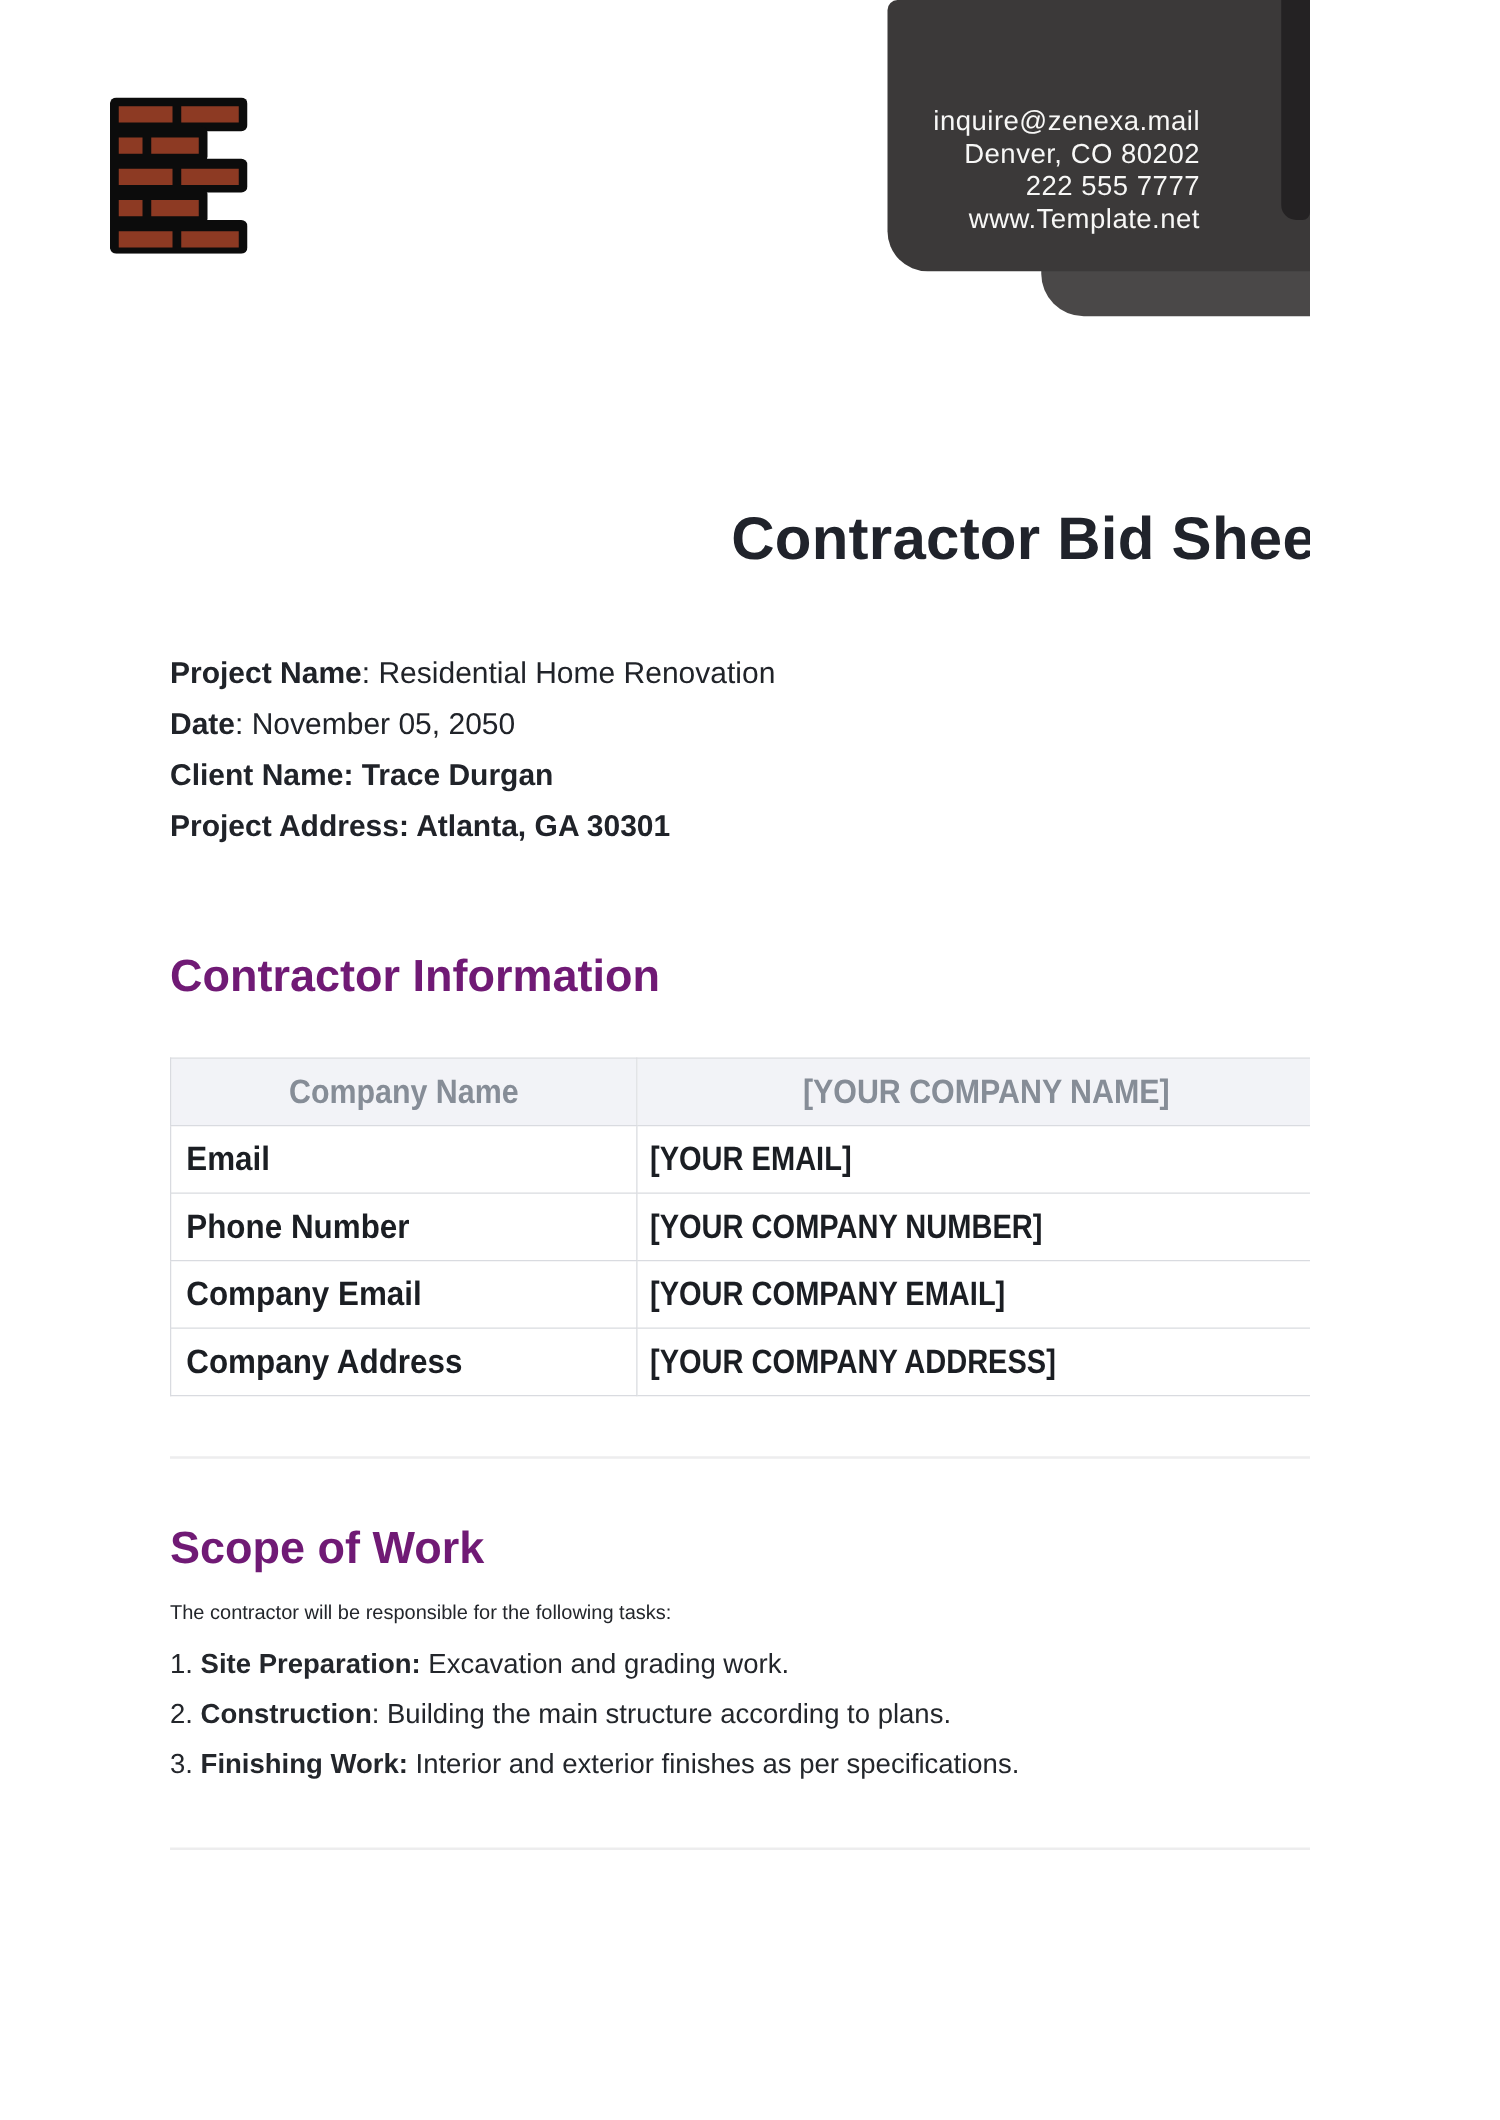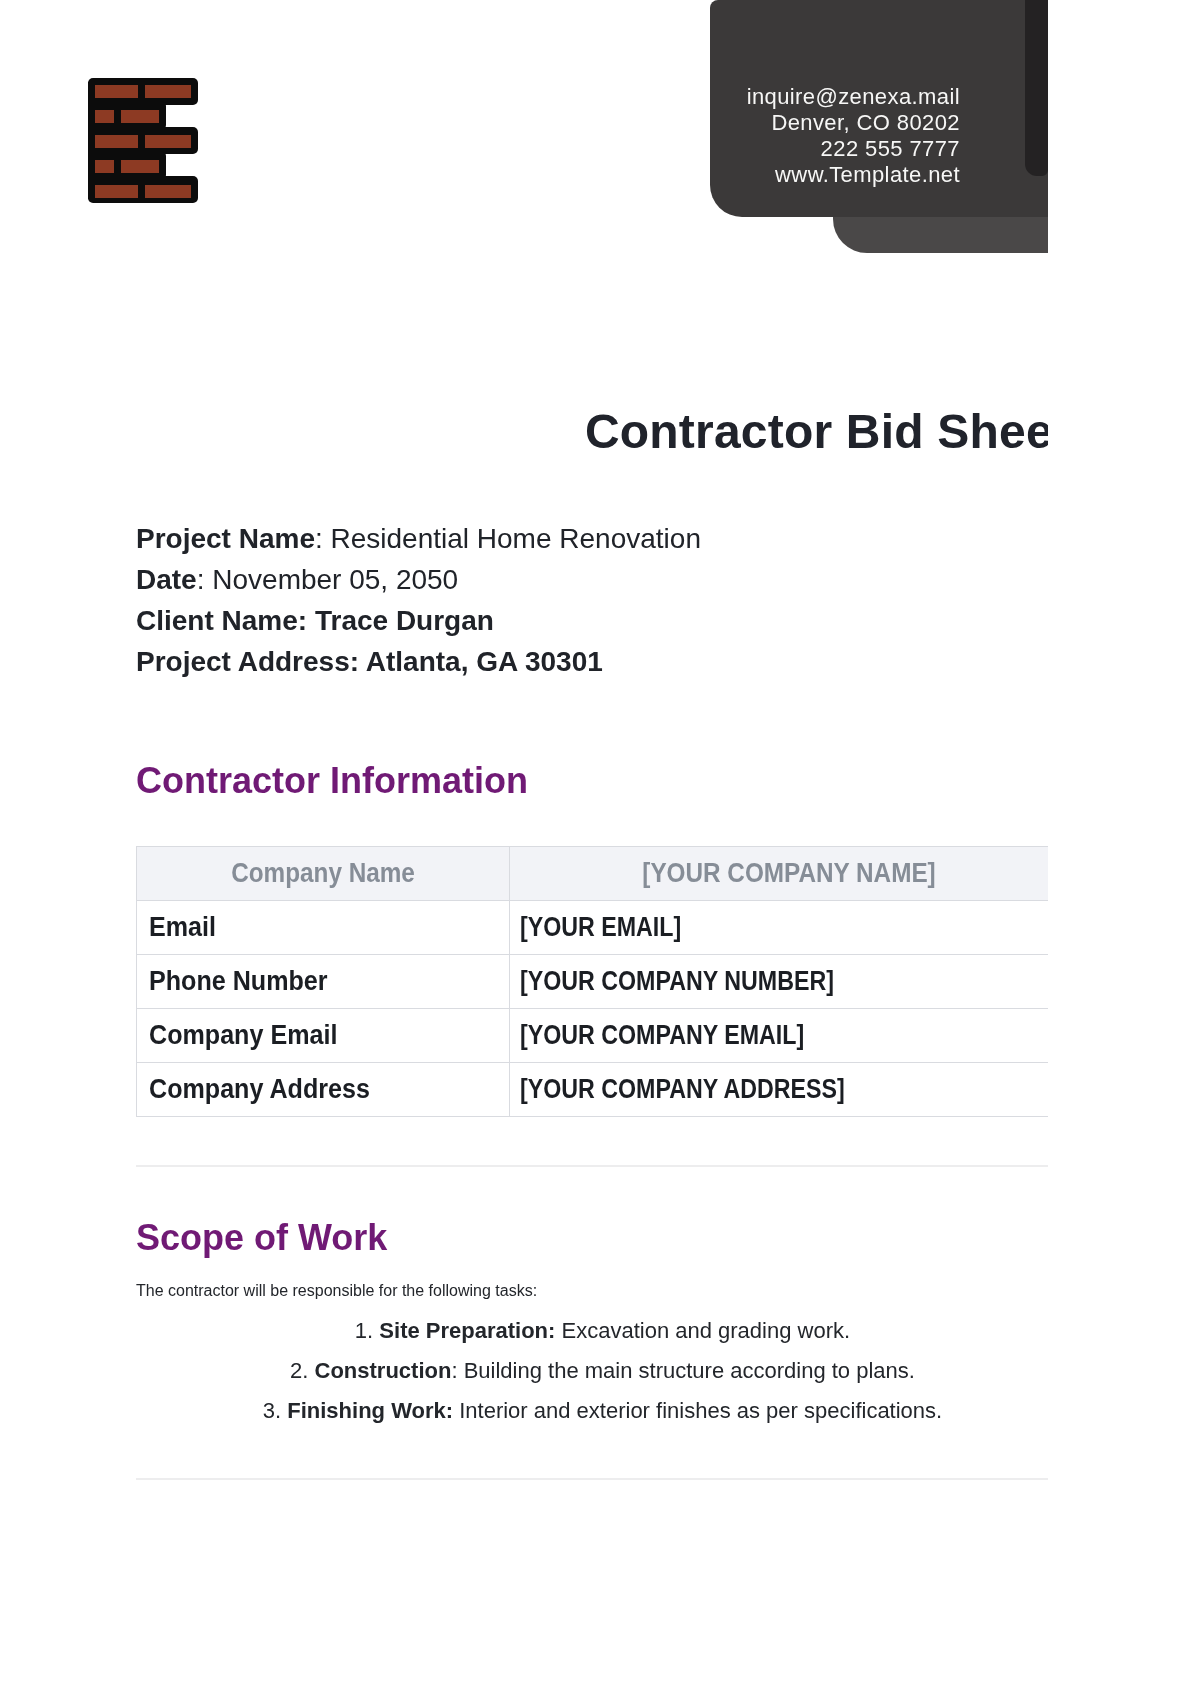--- a/index.html
+++ b/index.html
@@ -30,21 +30,21 @@
   .logo { position:absolute; left:88px; top:78px; width:110px; height:125px; }
 
   
   .content { position:absolute; top:0; left:136px; width:933px; padding-top:406px; }
 
   .title {
     margin:0; text-align:right; font-size:48px; line-height:52px;
     font-weight:700; color:#20232b; letter-spacing:0.2px;
   }
 
-  .info { margin-top:60px; font-size:28px; line-height:41px; color:#202329; }
+  .info { margin-top:60px; font-size:24px; line-height:41px; color:#202329; }
   .info p { margin:0; font-weight:400; }
   .info .lbl { font-weight:700; }
   .info .val-bold { font-weight:700;margin-top:32px; }
 
   .section-h {
     margin:0; font-size:36px; line-height:34px; font-weight:700; color:#701a75;
   }
   .h-contractor { margin-top:82px; }
   .h-scope { margin-top:54px; }
 
@@ -66,21 +66,21 @@
   .cond  { display:inline-block; transform:scaleX(0.86); transform-origin:0 50%; }
   .condh { display:inline-block; transform:scaleX(0.90); transform-origin:50% 50%; }
   .condl { display:inline-block; transform:scaleX(0.93); transform-origin:0 50%; }
 
   
   .rule { height:2px; background:#ededee; border:0; }
   .rule-1 { margin-top:48px; }
   .rule-2 { margin-top:47px; }
 
   .scope-intro { margin:16px 0 0; font-size:16px; line-height:40px; color:#23262b; }
-  .tasks { margin:0; padding:0; list-style:none; font-size:22px; line-height:40px; color:#23262b;text-align:center; }
+  .tasks { margin:0; padding:0; list-style:none; font-size:22px; line-height:40px; color:#23262b; }
   .tasks .num { font-weight:400; }
   .tasks b { font-weight:700; }
 </style>
 </head>
 <body>
 
 <div class="page">
 
   <div class="hdr-back"></div>
   <div class="hdr-main"></div>

